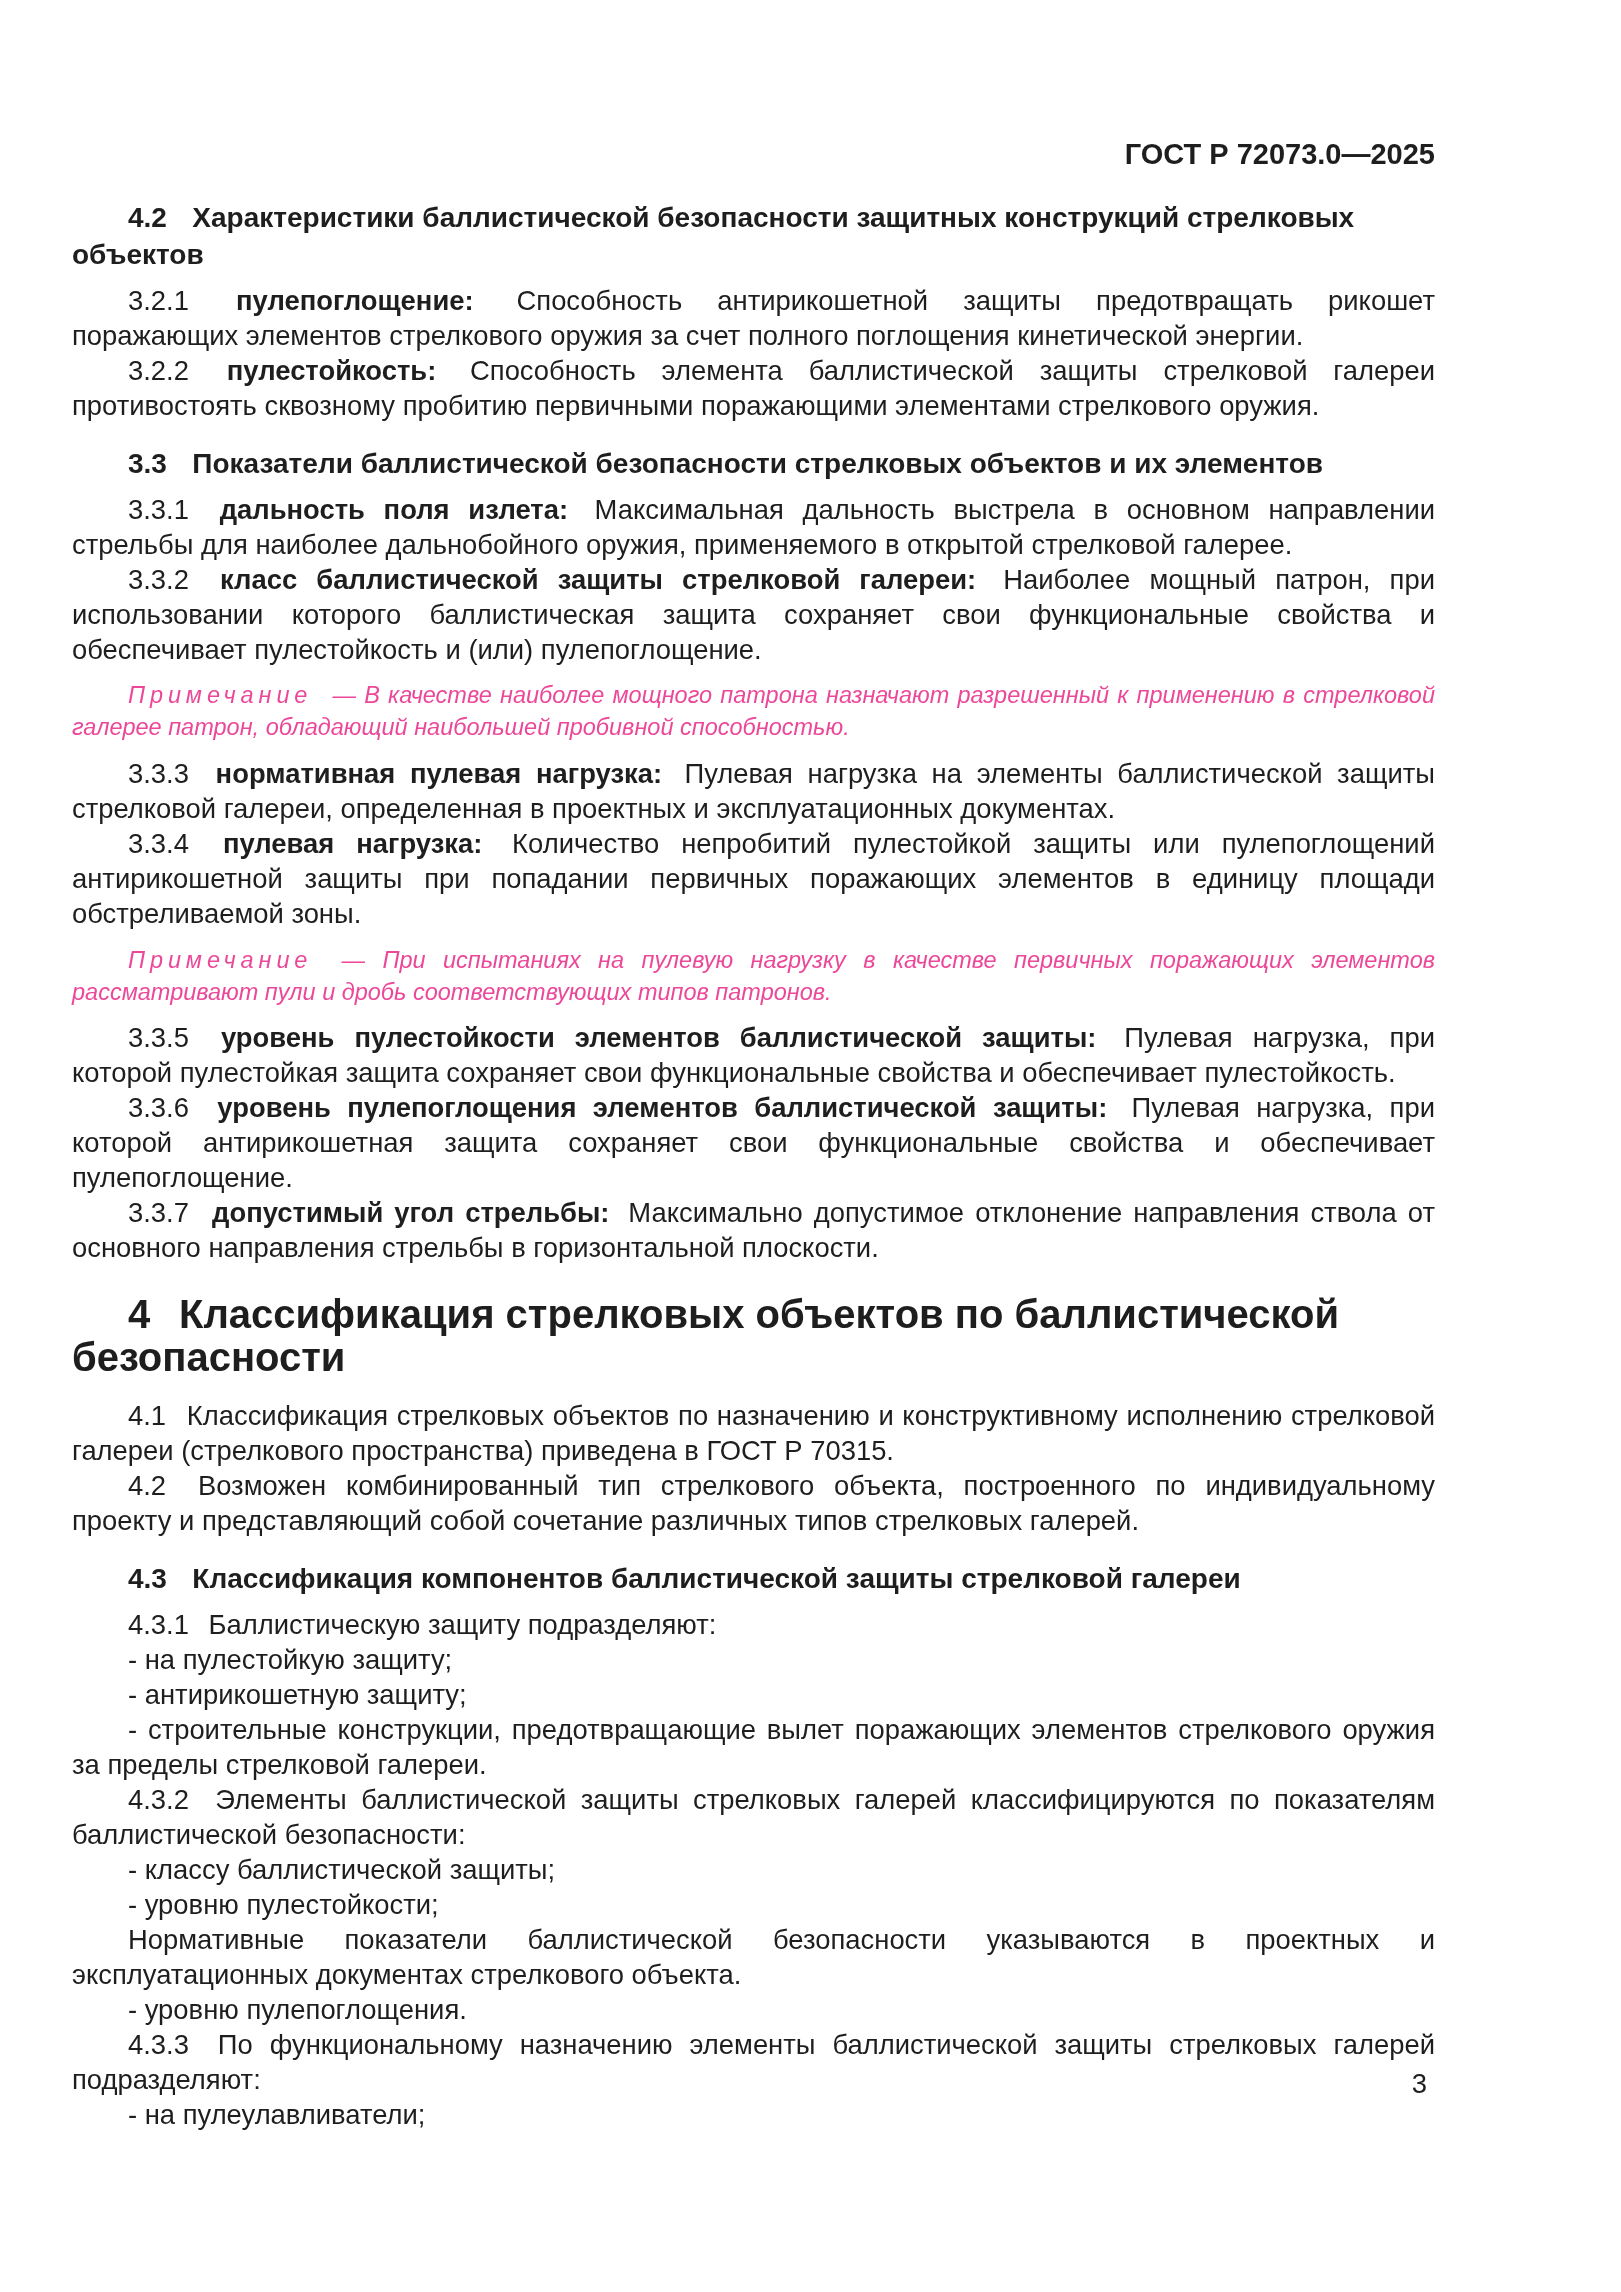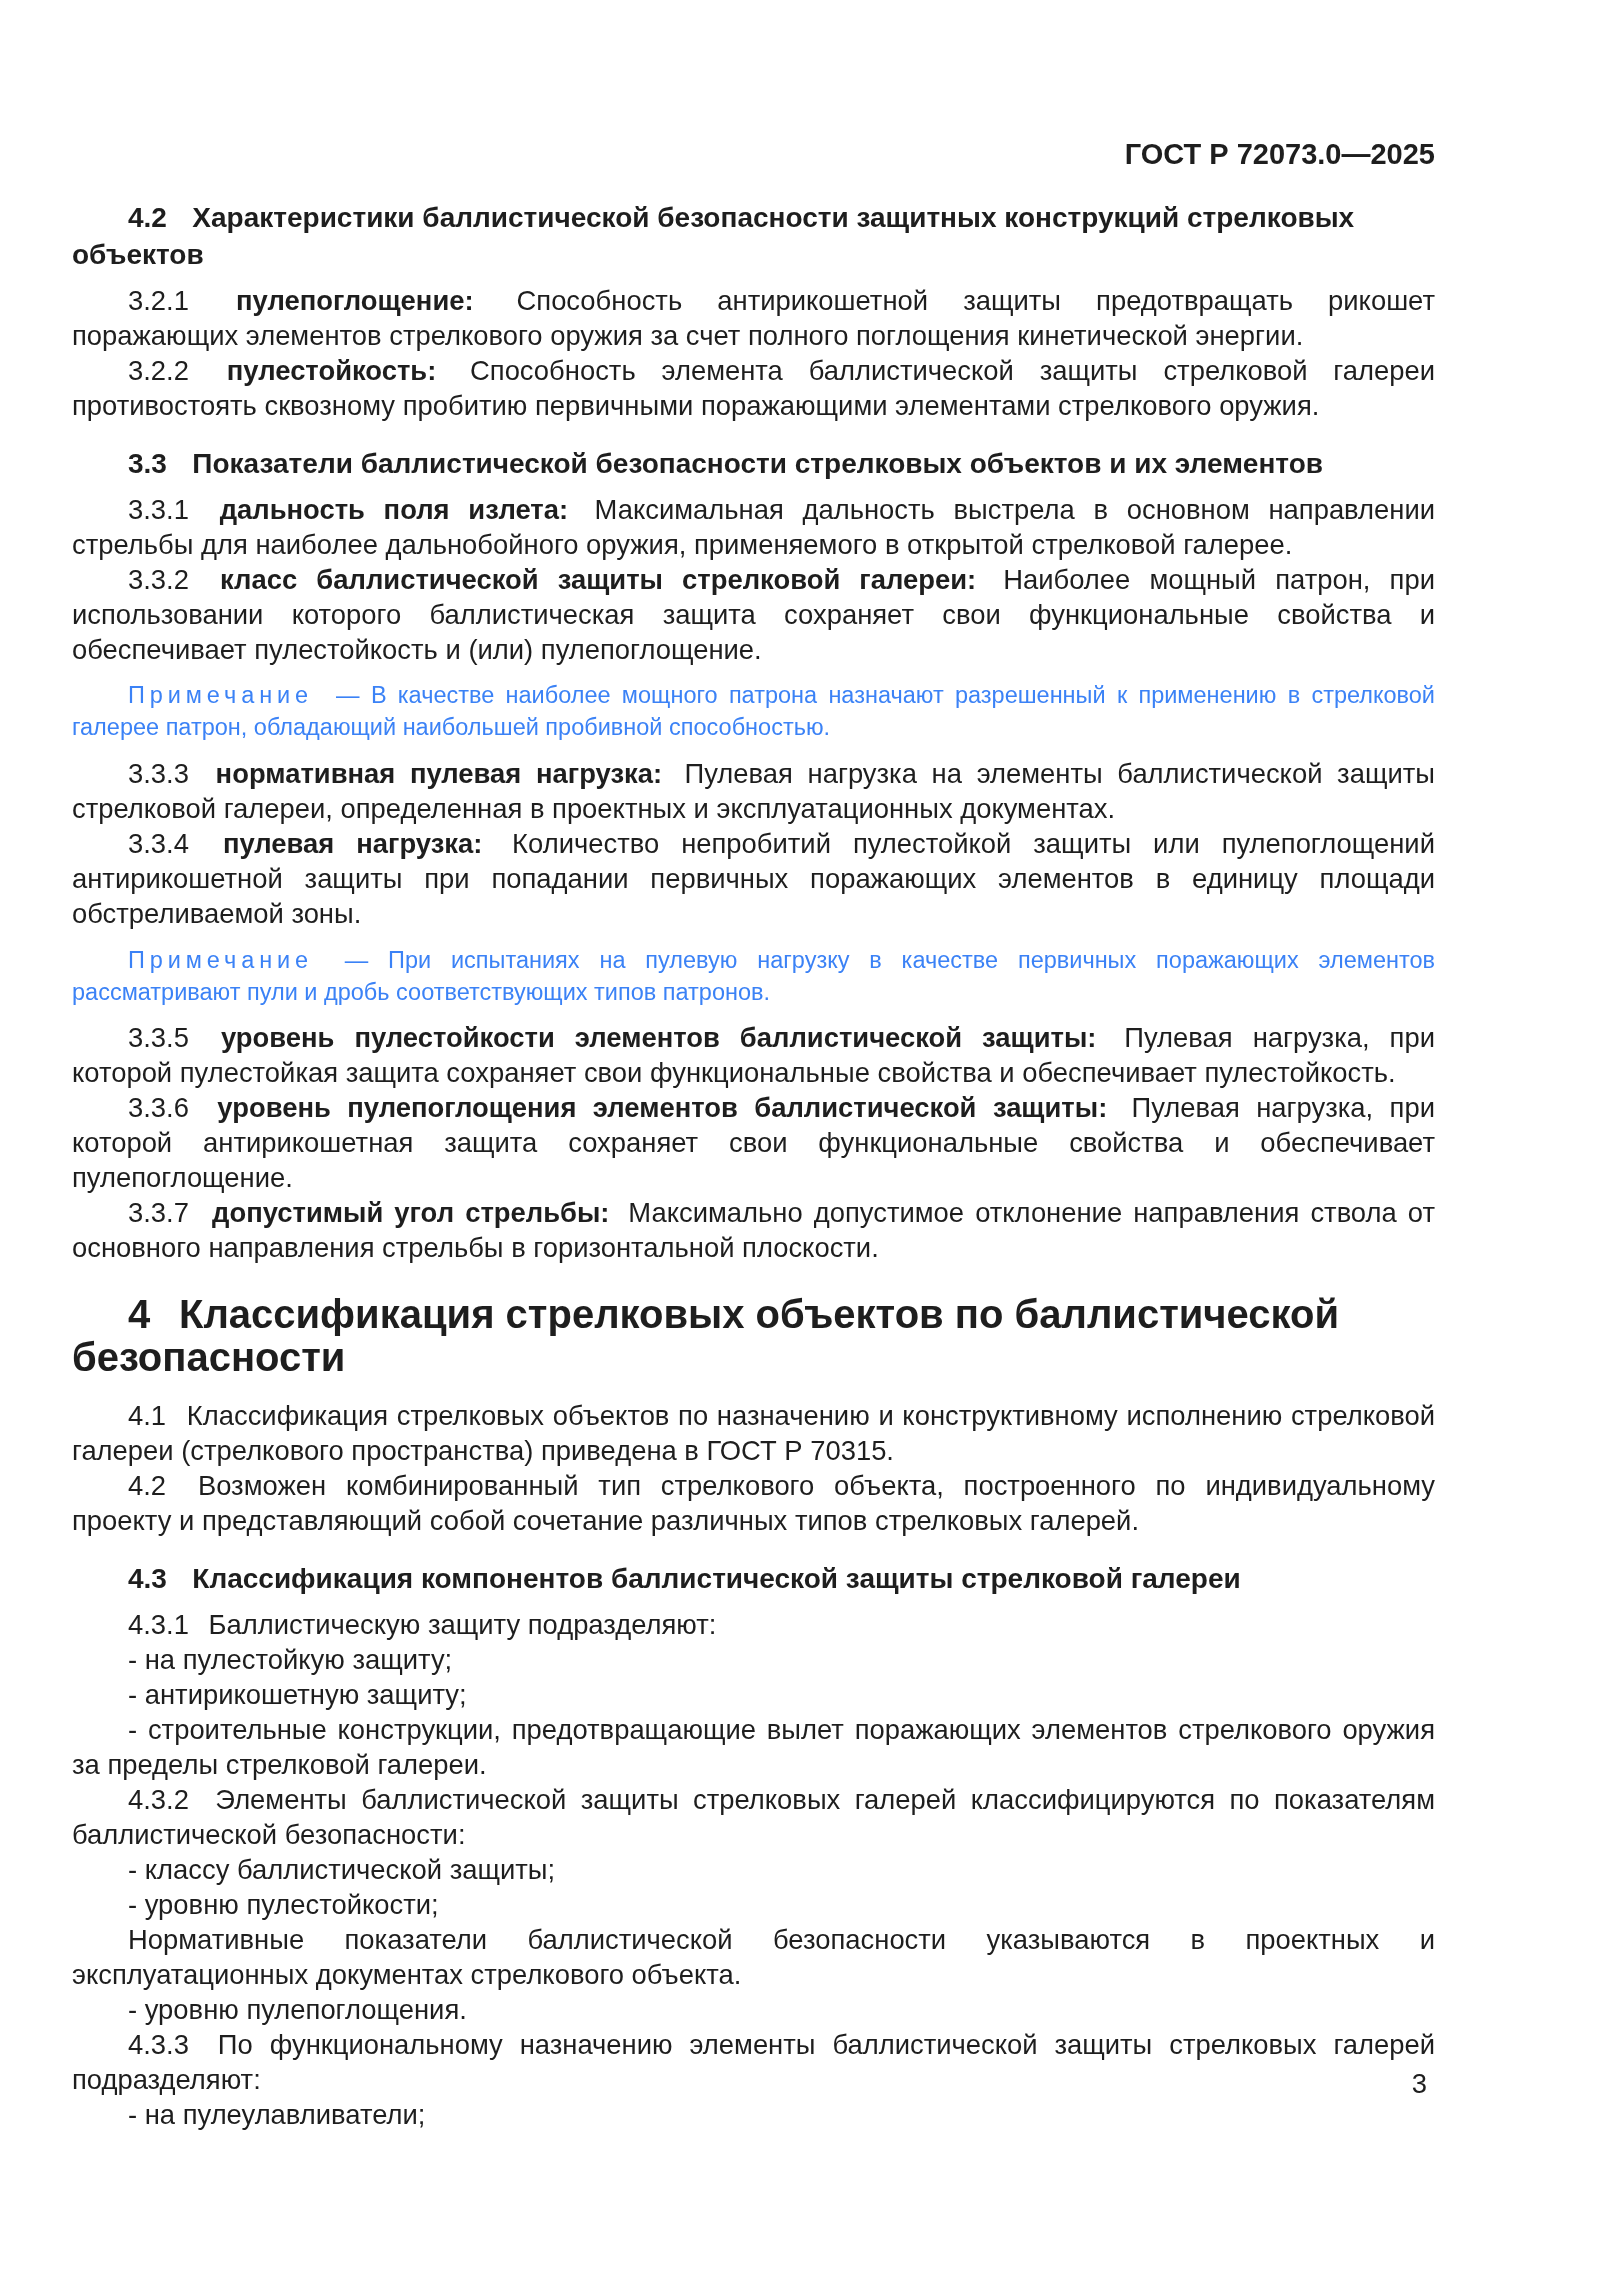--- a/index.html
+++ b/index.html
@@ -41,21 +41,22 @@
     margin: 0;
     text-align: justify;
     text-indent: 56px;
   }
   p.note {
     font-size: 23.5px;
     line-height: 32px;
     margin: 12.7px 0;
     text-align: justify;
     text-indent: 56px;
-    color: #3b82f6;
+    color: #ec4899;
+    font-style: italic;
   }
   .note-label { letter-spacing: 4.9px; margin-right: 11.8px; }
   .hnum { margin-right: 17.6px; }
   .pnum { margin-right: 12px; }
   .term { font-weight: 700; margin-right: 7.8px; }
   .page-num {
     position: absolute;
     top: 2068px;
     right: 194px;
     font-size: 27.4px;

